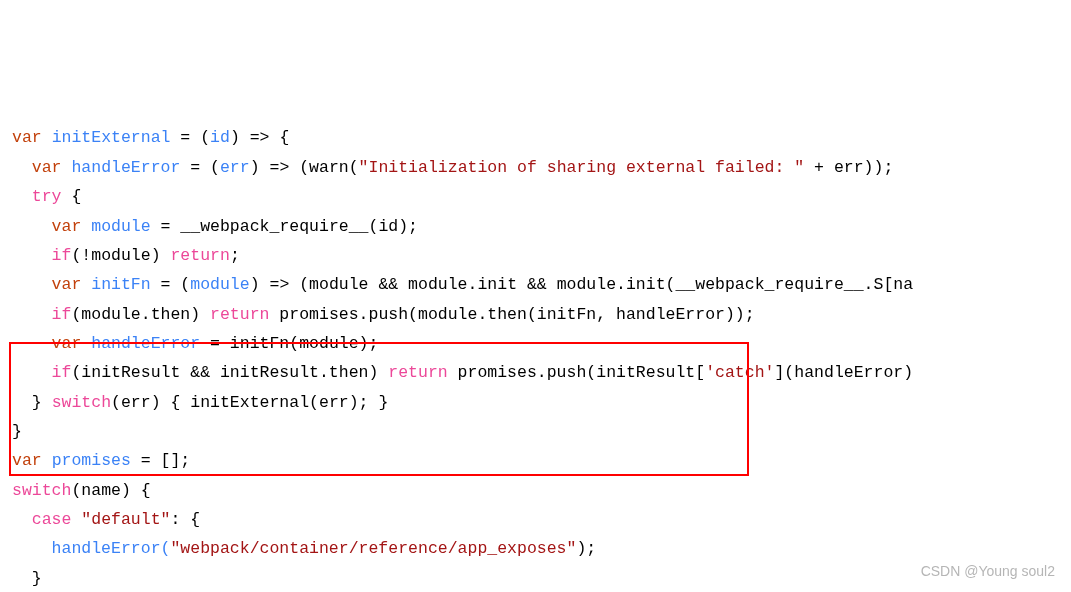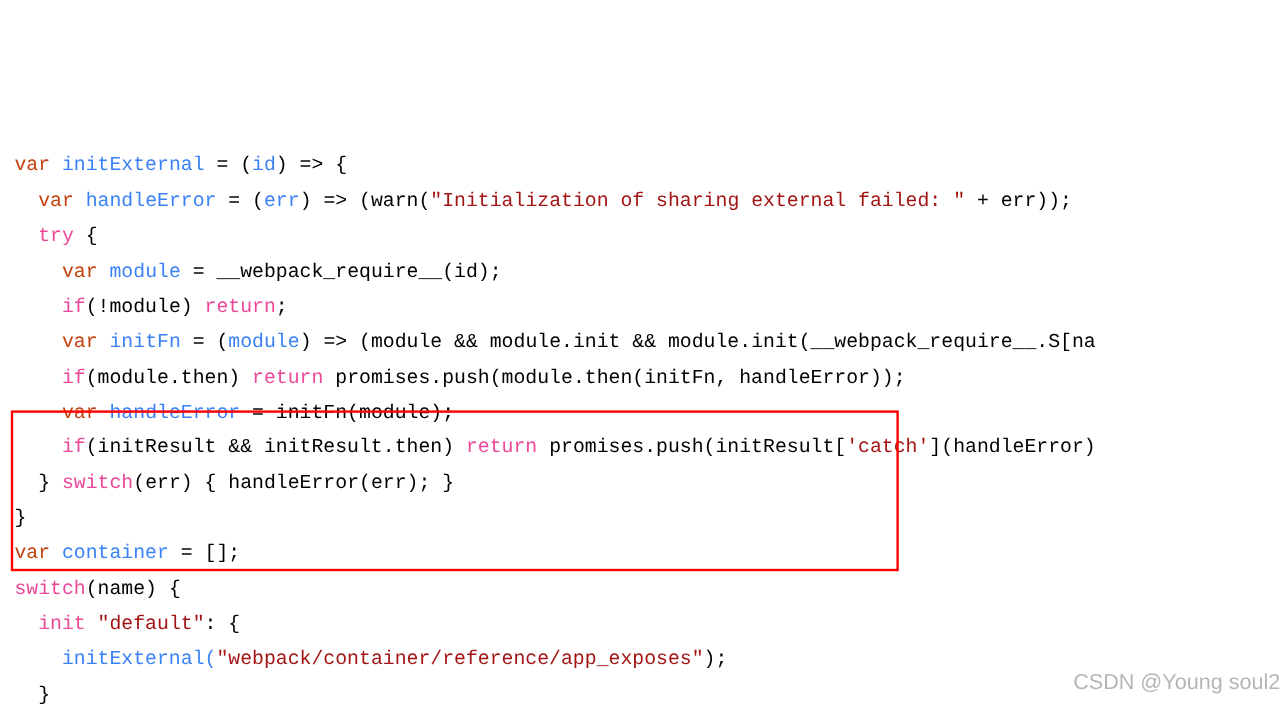--- a/index.html
+++ b/index.html
@@ -26,48 +26,48 @@
     position: absolute;
     border: 2.5px solid #ff0000;
     left: 9px;
     top: 342px;
     width: 736px;
     height: 130px;
     pointer-events: none;
   }
   .watermark {
     position: absolute;
-    right: 4px;
+    right: 16px;
     bottom: 8px;
     color: rgba(120,120,120,0.55);
     font-family: Arial, sans-serif;
-    font-size: 18px;
+    font-size: 14px;
     pointer-events: none;
   }
 </style>
 </head>
 <body>
 
 
 
 <div><span><span class="kw">var</span> <span class="ident">initExternal</span><span class="punc"> = (</span><span class="ident">id</span><span class="punc">) =&gt; {</span></span>
 <span>  <span class="kw">var</span> <span class="ident">handleError</span><span class="punc"> = (</span><span class="ident">err</span><span class="punc">) =&gt; (warn(</span><span class="str">"Initialization of sharing external failed: "</span><span class="punc"> + err));</span></span>
 <span>  <span class="ctrl">try</span><span class="punc"> {</span></span>
 <span>    <span class="kw">var</span> <span class="ident">module</span><span class="punc"> = __webpack_require__(id);</span></span>
 <span>    <span class="ctrl">if</span><span class="punc">(!module) </span><span class="ctrl">return</span><span class="punc">;</span></span>
 <span>    <span class="kw">var</span> <span class="ident">initFn</span><span class="punc"> = (</span><span class="ident">module</span><span class="punc">) =&gt; (module &amp;&amp; module.init &amp;&amp; module.init(__webpack_require__.S[na</span></span>
 <span>    <span class="ctrl">if</span><span class="punc">(module.then) </span><span class="ctrl">return</span><span class="punc"> promises.push(module.then(initFn, handleError));</span></span>
 <span>    <span class="kw">var</span> <span class="ident">handleError</span><span class="punc"> = initFn(module);</span></span>
 <span>    <span class="ctrl">if</span><span class="punc">(initResult &amp;&amp; initResult.then) </span><span class="ctrl">return</span><span class="punc"> promises.push(initResult[</span><span class="str">'catch'</span><span class="punc">](handleError)</span></span>
-<span>  <span class="punc">} </span><span class="ctrl">switch</span><span class="punc">(err) { handleError(err); }</span></span>
+<span>  <span class="punc">} </span><span class="ctrl">switch</span><span class="punc">(err) { initExternal(err); }</span></span>
 <span><span class="punc">}</span></span>
-<span><span class="kw">var</span> <span class="ident">container</span><span class="punc"> = [];</span></span>
+<span><span class="kw">var</span> <span class="ident">promises</span><span class="punc"> = [];</span></span>
 <span><span class="ctrl">switch</span><span class="punc">(name) {</span></span>
-<span>  <span class="ctrl">init</span><span> </span><span class="str">"default"</span><span class="punc">: {</span></span>
-<span>    <span class="ident">initExternal(</span><span class="str">"webpack/container/reference/app_exposes"</span><span class="punc">);</span></span>
+<span>  <span class="ctrl">case</span><span> </span><span class="str">"default"</span><span class="punc">: {</span></span>
+<span>    <span class="ident">handleError(</span><span class="str">"webpack/container/reference/app_exposes"</span><span class="punc">);</span></span>
 <span>  <span class="punc">}</span></span>
 
 
 
 
 </div>
 
 <div class="hlbox"></div>
 <div class="watermark">CSDN @Young soul2</div>
 

